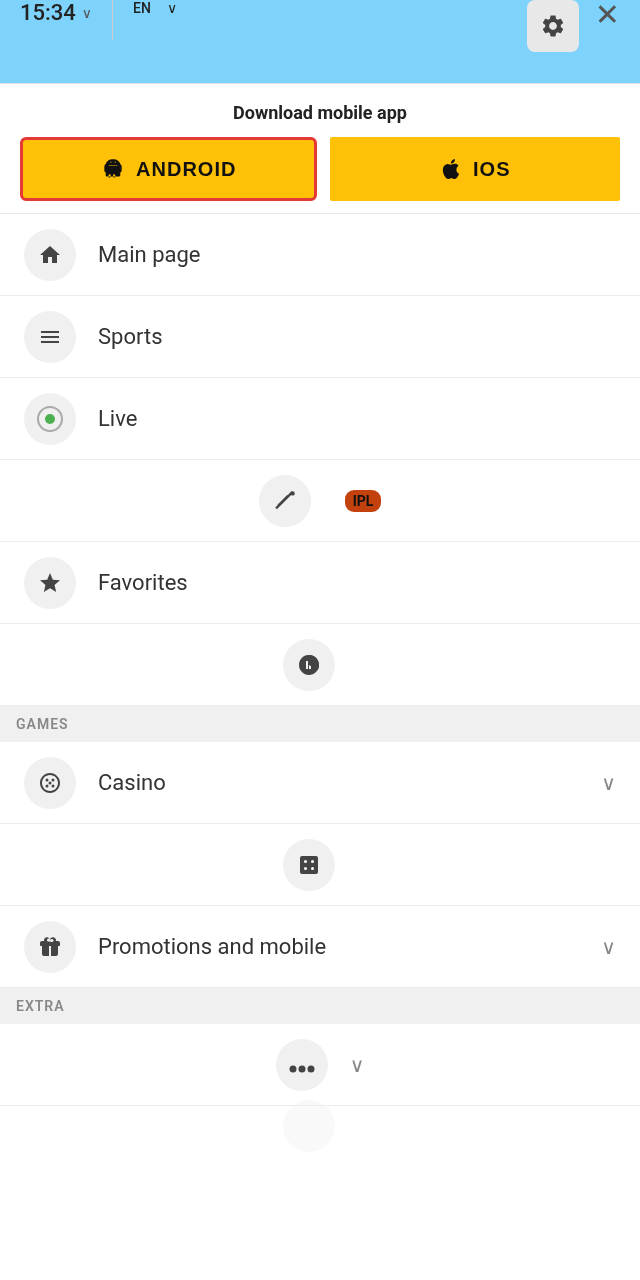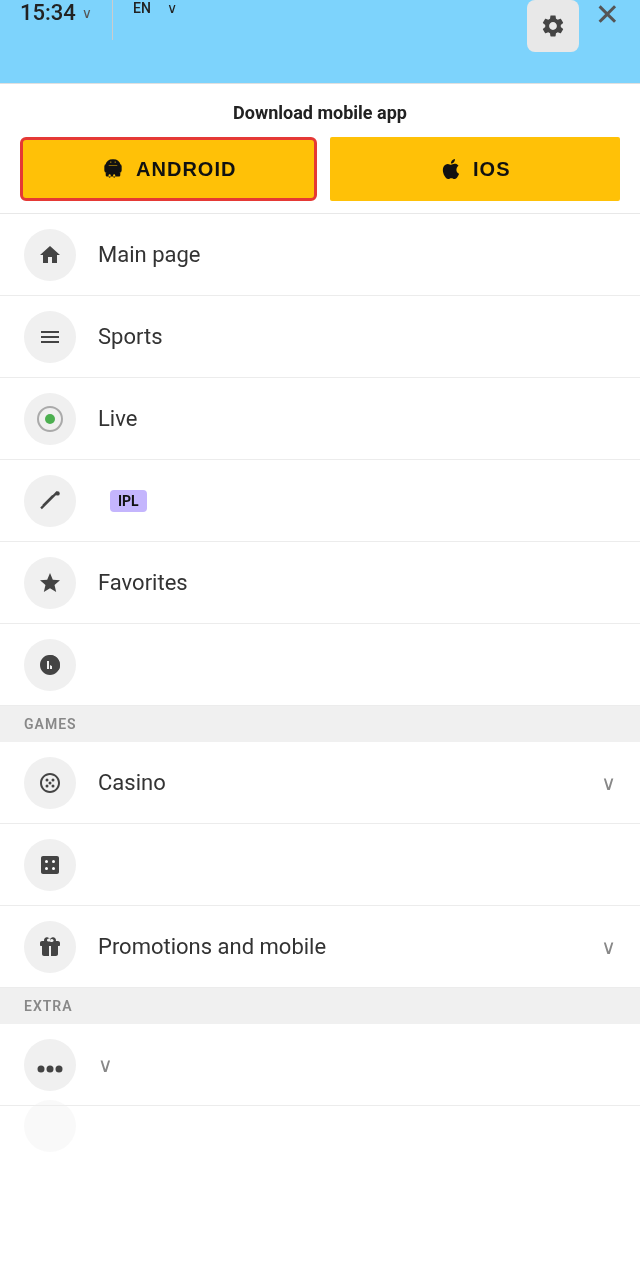--- a/index.html
+++ b/index.html
@@ -118,20 +118,21 @@
 
     
     .nav-item {
       display: flex;
       align-items: center;
       padding: 0 24px;
       height: 82px;
       border-bottom: 1px solid #ececec;
       cursor: pointer;
       position: relative;
+      justify-content: center;
     }
 
     .nav-icon {
       width: 52px;
       height: 52px;
       background: #f0f0f0;
       border-radius: 50%;
       display: flex;
       align-items: center;
       justify-content: center;
@@ -141,38 +142,38 @@
     }
 
     .nav-label {
       font-size: 22px;
       color: #333;
       font-weight: 400;
       flex: 1;
     }
 
     .ipl-badge {
-      background: #c4b5fd;
+      background: #c2410c;
       color: #111;
       font-size: 14px;
       font-weight: 700;
       padding: 3px 8px;
-      border-radius: 4px;
+      border-radius: 9px;
       margin-left: 12px;
     }
 
     .chevron-down {
       font-size: 20px;
       color: #888;
     }
 
     
     .section-header {
       background: #f0f0f0;
-      padding: 10px 24px;
+      padding: 10px 16px;
       font-size: 14px;
       font-weight: 600;
       color: #888;
       letter-spacing: 1px;
       text-transform: uppercase;
     }
 
     
     .live-icon {
       width: 52px;

